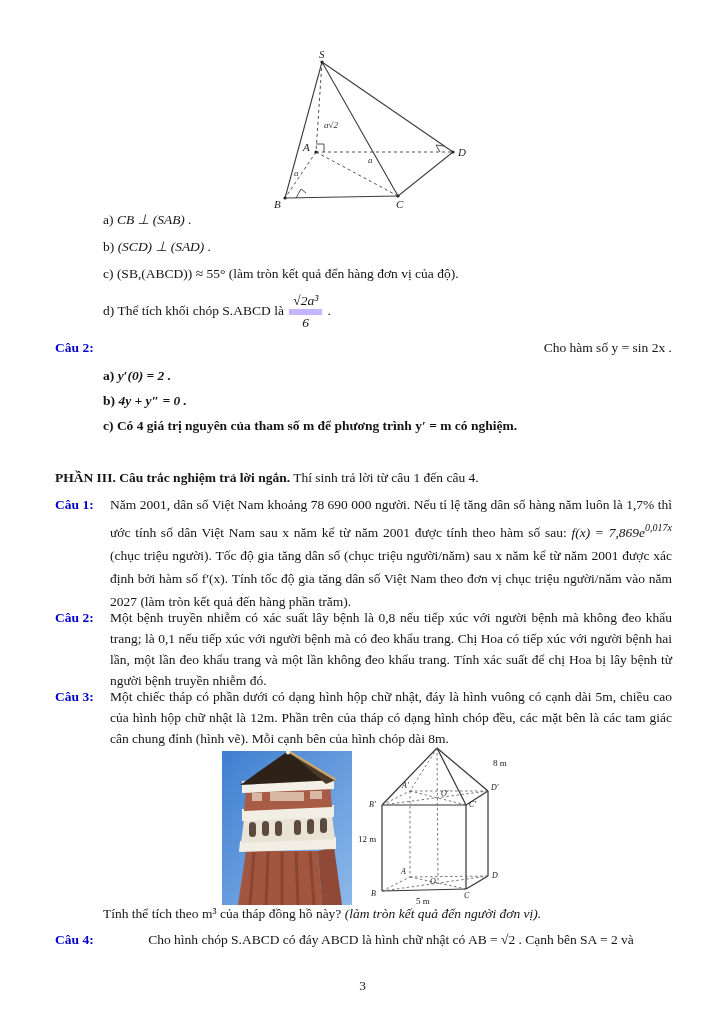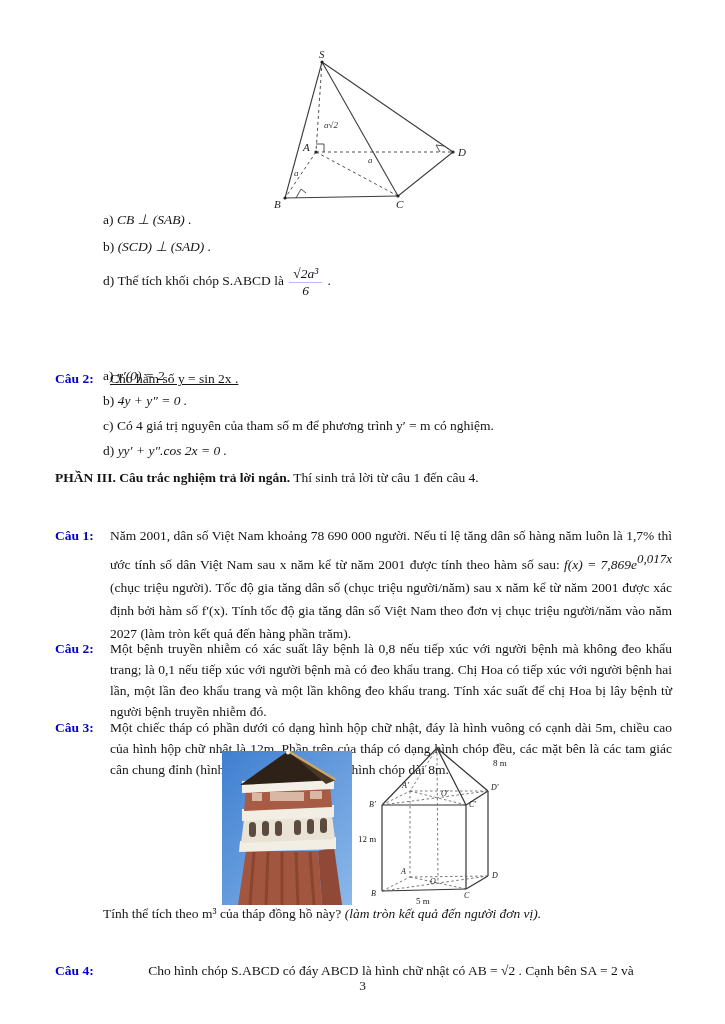--- a/index.html
+++ b/index.html
@@ -2,29 +2,29 @@
 <html style="--blue: #0000CC;"><head>
 <meta charset="utf-8">
 <style>
   html,body { margin:0; padding:0; background:#888; }
   .page {
     position:relative; width:725px; height:1024px; margin:0 auto;
     background:#ffffff; font-family:"Liberation Serif", serif;
     font-size:13.5px; color:#141414; overflow:hidden;
   }
   .abs { position:absolute; }
-  .qrow { display:flex;margin-top:31px; }
+  .qrow { display:flex; }
   .qlabel { width:55px; flex:0 0 55px; font-weight:bold; color:var(--blue,#0000CC); }
   .qbody { flex:1; text-align:justify; }
   .itemline { line-height:27px; }
-  .items25 .itemline { line-height:25px; }
+  .items25 .itemline { line-height:25px;font-weight:bold; }
   .frac { display:inline-block; vertical-align:middle; text-align:center; line-height:1.15; margin:0 2px; }
-  .frac .num { display:block; border-bottom:1px solid #c4b5fd; padding:0 4px; }
+  .frac .num { display:block; border-bottom:6px solid #c4b5fd; padding:0 4px; }
   .frac .den { display:block; }
-  sup { font-size:13px; }
+  sup { font-size:10px; }
   .ital { font-style:italic; }
   .bold { font-weight:bold;margin-top:36px; }
   .pagenum { width:100%; text-align:center; }
   svg text { font-family:"Liberation Serif", serif; }
   .figlabel { font-style:italic; }
 </style>
 </head>
 <body>
 
 <div class="page">
@@ -73,51 +73,51 @@
 
   <div class="abs" style="left:103px; top:206px; width:569px;">
     <div class="itemline">
       <span>a)</span>
       <span class="ital">CB ⊥ (SAB) .</span>
     </div>
     <div class="itemline">
       <span>b)</span>
       <span class="ital">(SCD) ⊥ (SAD) .</span>
     </div>
+    <div class="itemline">
+      <span>c)</span>
+      <span>(SB,(ABCD)) ≈ 55° (làm tròn kết quả đến hàng đơn vị của độ).</span>
+    </div>
     <div class="itemline" style="margin-top:6px;">
       <span>d)</span>
       <span>Thể tích khối chóp S.ABCD  là</span>
       <span class="frac ital">
         <span class="num">√2a³</span>
         <span class="den">6</span>
       </span>
       <span>.</span>
     </div>
   </div>
 
   <div class="abs qrow" style="left:55px; top:340px; width:617px;">
     <div class="qlabel">Câu 2:</div>
-    <div class="qbody" style="text-align:left;text-decoration:underline;">Cho hàm số y = sin 2x .</div>
+    <div class="qbody" style="text-align:right;">Cho hàm số y = sin 2x .</div>
   </div>
   <div class="abs items25" style="left:103px; top:363px; width:569px;">
     <div class="itemline">
       <span>a)</span>
       <span class="ital">y′(0) = 2 .</span>
     </div>
     <div class="itemline">
       <span>b)</span>
       <span class="ital">4y + y″ = 0 .</span>
     </div>
     <div class="itemline">
       <span>c)</span>
       <span>Có 4 giá trị nguyên của tham số m để phương trình y′ = m có nghiệm.</span>
-    </div>
-    <div class="itemline">
-      <span>d)</span>
-      <span class="ital">yy′ + y″.cos 2x = 0 .</span>
     </div>
   </div>
 
   <div class="abs" style="left:55px; top:470px; width:617px;">
     <span class="bold">PHẦN III. Câu trắc nghiệm trả lời ngắn.</span><span> Thí sinh trả lời từ câu 1 đến câu 4.</span>
   </div>
 
   <div class="abs qrow" style="left:55px; top:493px; width:617px; line-height:23px;">
     <div class="qlabel">Câu 1:</div>
     <div class="qbody"><span>Năm 2001, dân số Việt Nam khoảng 78 690 000 người. Nếu tỉ lệ tăng dân số hàng năm luôn là 1,7% thì ước tính số dân Việt Nam sau x năm kể từ năm 2001 được tính theo hàm số sau: </span><span class="ital">f(x) = 7,869e</span><sup class="ital">0,017x</sup><span> (chục triệu người). Tốc độ gia tăng dân số (chục triệu người/năm) sau x năm kể từ năm 2001 được xác định bởi hàm số f′(x). Tính tốc độ gia tăng dân số Việt Nam theo đơn vị chục triệu người/năm vào năm 2027 (làm tròn kết quả đến hàng phần trăm).</span></div>

